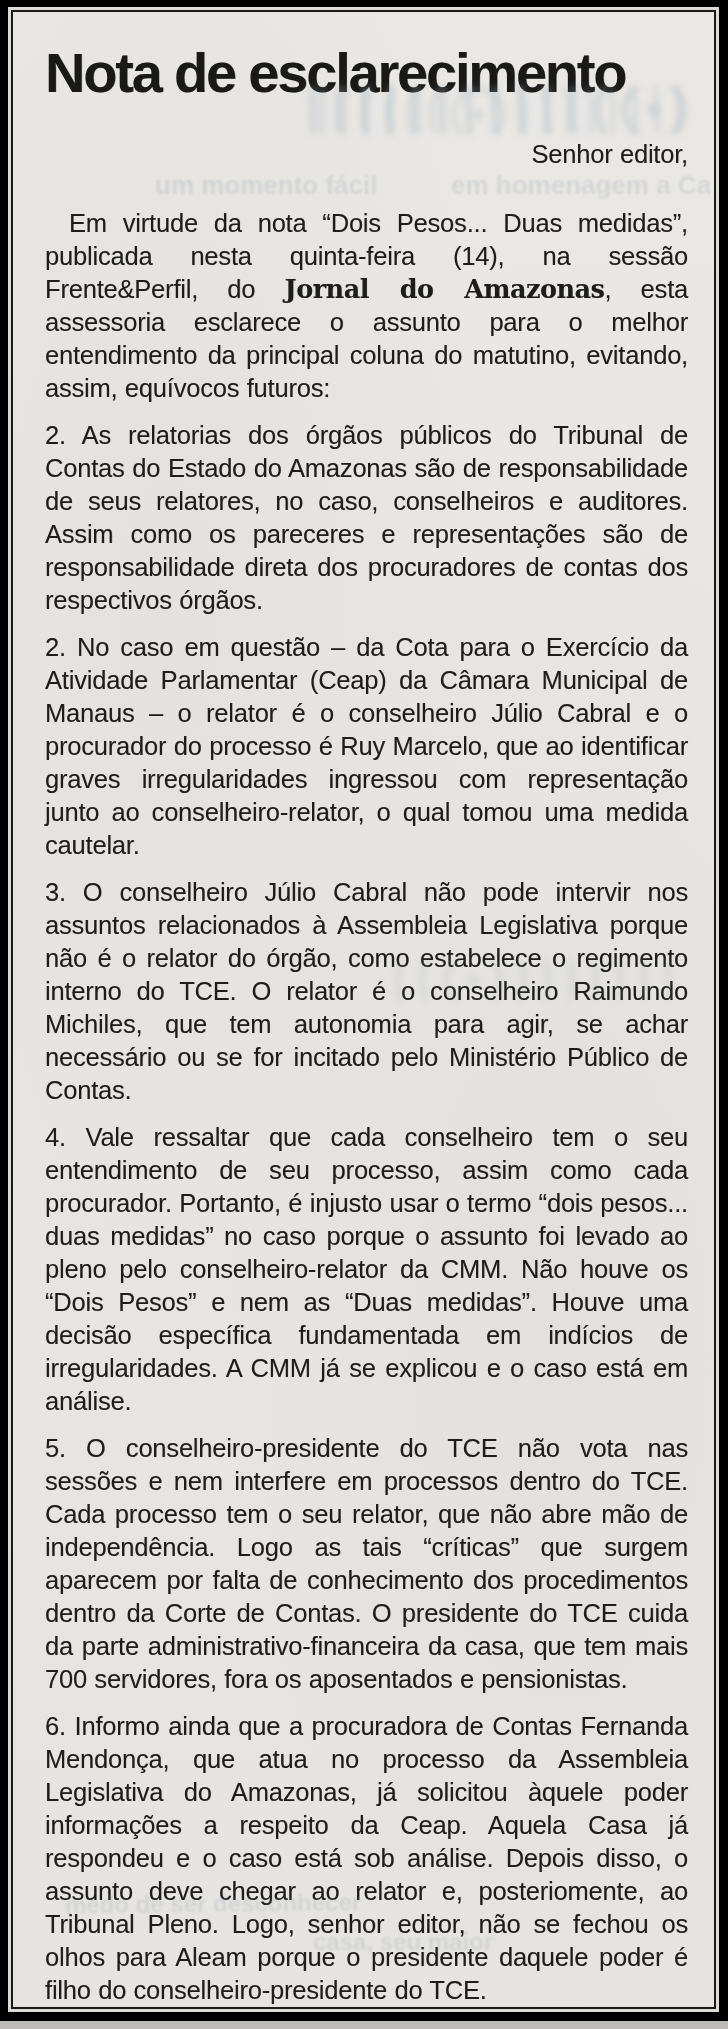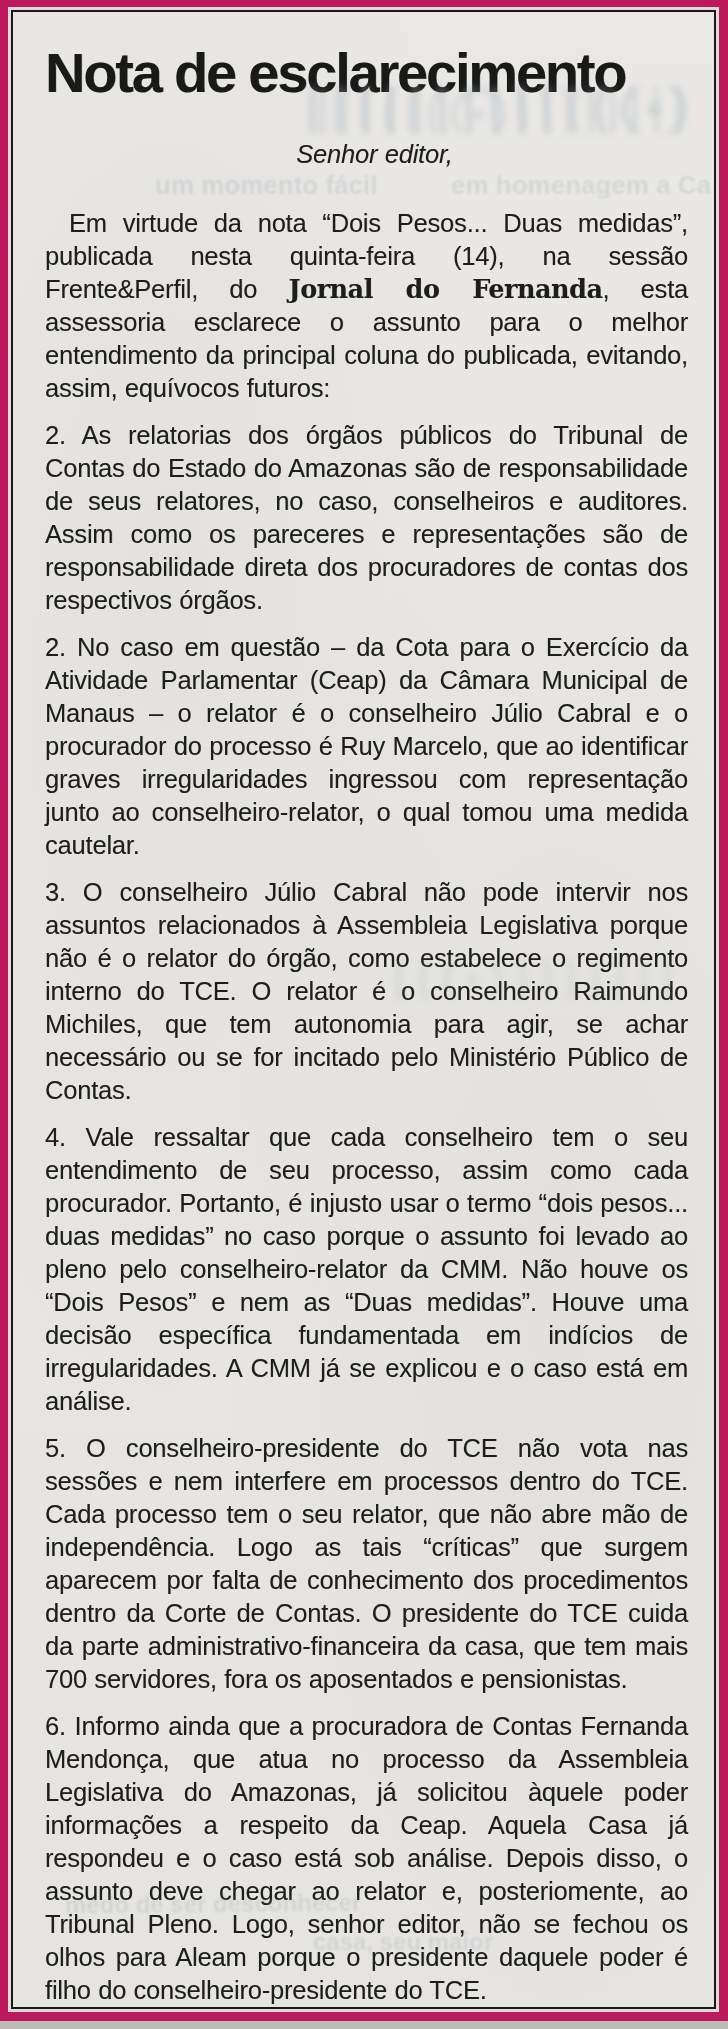--- a/index.html
+++ b/index.html
@@ -6,21 +6,21 @@
   body{
     width:728px;height:2029px;
     background:#bdbbb8;
     font-family:"Liberation Sans",sans-serif;
     overflow:hidden;
     position:relative;
   }
   .frame-outer{
     position:absolute;left:0;top:0;
     width:728px;height:2021px;
-    background:#be185d;
+    background:#000000;
     box-sizing:border-box;
     padding:7px 9px 9px 8px;
   }
   .frame-gap{
     background:#dddbd8;
     height:100%;
     box-sizing:border-box;
     padding:3px;
   }
   .paper{
@@ -50,21 +50,21 @@
   .bodytext{
     font-size:25.5px;
     line-height:33px;
     letter-spacing:-0.2px;
     word-spacing:0.5px;
     color:#1d1d1c;
     text-align:justify;
     margin:0 0 14px 0;
     text-shadow:0.3px 0.3px 0 rgba(29,29,28,0.30);
   }
-  .salutation{margin:34px 0 36px 16px;text-align:center;font-style:italic;}
+  .salutation{margin:34px 0 36px 16px;text-align:right;}
   .indent{text-indent:24px;}
   .brand{
     font-family:"DejaVu Serif",serif;
     font-weight:700;
     letter-spacing:-0.5px;
   }
   
   .ghost-blob{
     position:absolute;
     pointer-events:none;
@@ -107,21 +107,21 @@
       <div class="ghost-blob gb-mid"></div>
       <div class="ghost-text gt-1">um momento fácil</div>
       <div class="ghost-text gt-2">em homenagem a Ca</div>
       <div class="ghost-text gt-3">medo de ser desconhecer</div>
       <div class="ghost-text gt-4">casa, seu maior</div>
 
       <h1 class="title">Nota de esclarecimento</h1>
 
       <p class="bodytext salutation">Senhor editor,</p>
 
-      <p class="bodytext indent"><span>Em virtude da nota “Dois Pesos... Duas medidas”, publicada nesta quinta-feira (14), na sessão Frente&amp;Perfil, do </span><span class="brand">Jornal do Fernanda</span><span>, esta assessoria esclarece o assunto para o melhor entendimento da principal coluna do publicada, evitando, assim, equívocos futuros:</span></p>
+      <p class="bodytext indent"><span>Em virtude da nota “Dois Pesos... Duas medidas”, publicada nesta quinta-feira (14), na sessão Frente&amp;Perfil, do </span><span class="brand">Jornal do Amazonas</span><span>, esta assessoria esclarece o assunto para o melhor entendimento da principal coluna do matutino, evitando, assim, equívocos futuros:</span></p>
 
       <p class="bodytext">2. As relatorias dos órgãos públicos do Tribunal de Contas do Estado do Amazonas são de responsabilidade de seus relatores, no caso, conselheiros e auditores. Assim como os pareceres e representações são de responsabilidade direta dos procuradores de contas dos respectivos órgãos.</p>
       <p class="bodytext">2. No caso em questão – da Cota para o Exercício da Atividade Parlamentar (Ceap) da Câmara Municipal de Manaus – o relator é o conselheiro Júlio Cabral e o procurador do processo é Ruy Marcelo, que ao identificar graves irregularidades ingressou com representação junto ao conselheiro-relator, o qual tomou uma medida cautelar.</p>
       <p class="bodytext">3. O conselheiro Júlio Cabral não pode intervir nos assuntos relacionados à Assembleia Legislativa porque não é o relator do órgão, como estabelece o regimento interno do TCE. O relator é o conselheiro Raimundo Michiles, que tem autonomia para agir, se achar necessário ou se for incitado pelo Ministério Público de Contas.</p>
       <p class="bodytext">4. Vale ressaltar que cada conselheiro tem o seu entendimento de seu processo, assim como cada procurador. Portanto, é injusto usar o termo “dois pesos... duas medidas” no caso porque o assunto foi levado ao pleno pelo conselheiro-relator da CMM. Não houve os “Dois Pesos” e nem as “Duas medidas”. Houve uma decisão específica fundamentada em indícios de irregularidades. A CMM já se explicou e o caso está em análise.</p>
       <p class="bodytext">5. O conselheiro-presidente do TCE não vota nas sessões e nem interfere em processos dentro do TCE. Cada processo tem o seu relator, que não abre mão de independência. Logo as tais “críticas” que surgem aparecem por falta de conhecimento dos procedimentos dentro da Corte de Contas. O presidente do TCE cuida da parte administrativo-financeira da casa, que tem mais 700 servidores, fora os aposentados e pensionistas.</p>
       <p class="bodytext">6. Informo ainda que a procuradora de Contas Fernanda Mendonça, que atua no processo da Assembleia Legislativa do Amazonas, já solicitou àquele poder informações a respeito da Ceap. Aquela Casa já respondeu e o caso está sob análise. Depois disso, o assunto deve chegar ao relator e, posteriomente, ao Tribunal Pleno. Logo, senhor editor, não se fechou os olhos para Aleam porque o presidente daquele poder é filho do conselheiro-presidente do TCE.</p>
 
     </div>
   </div>

